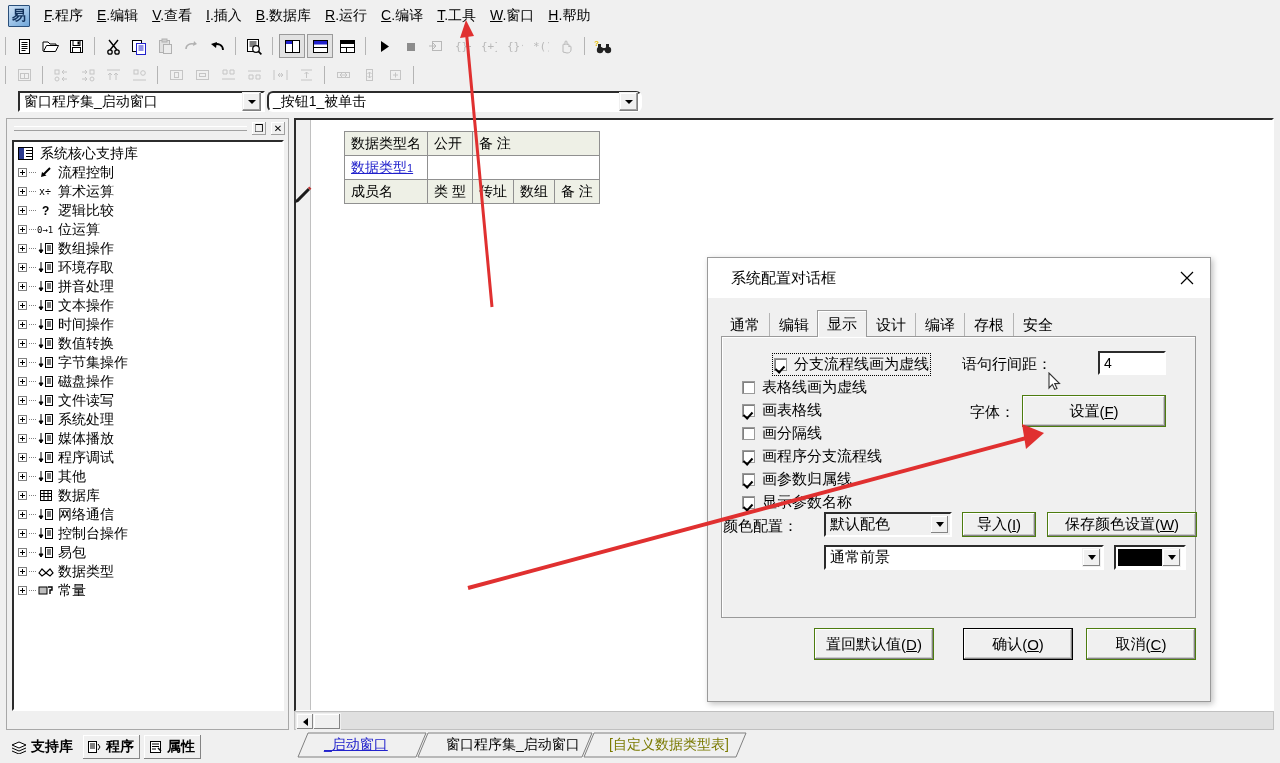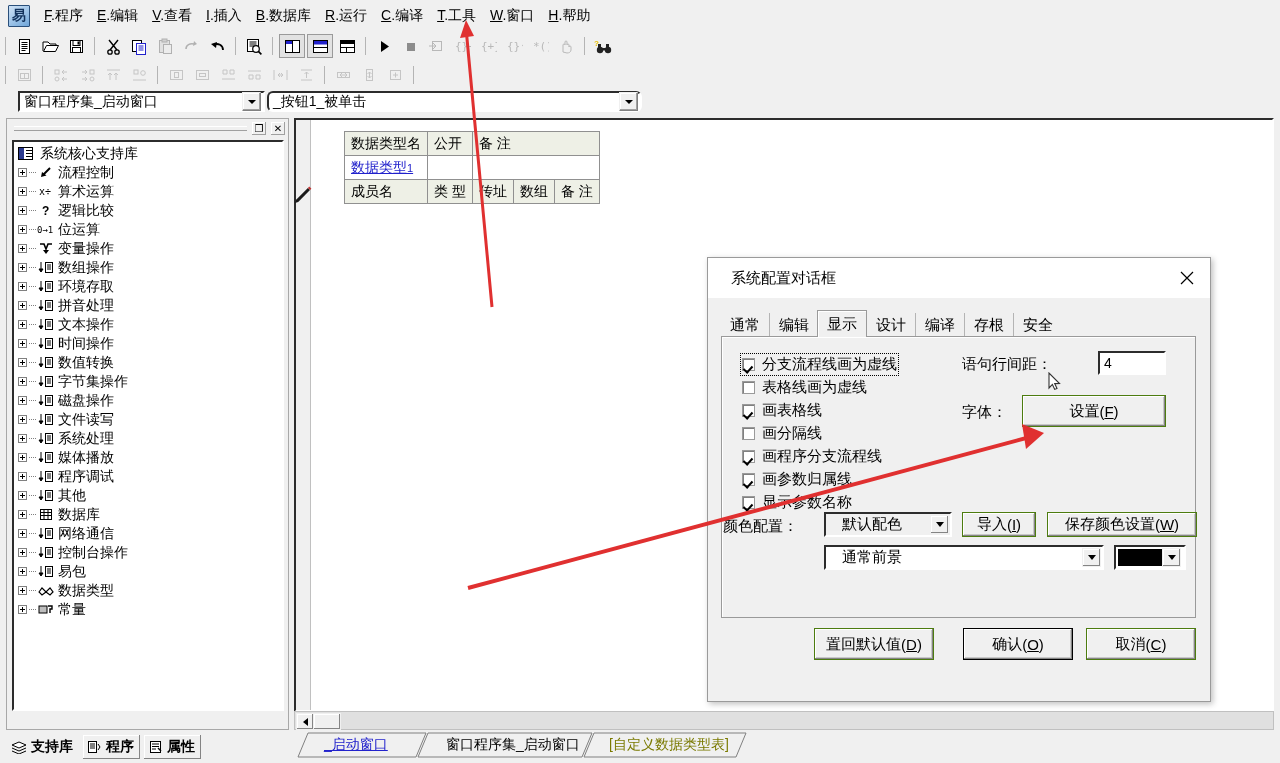--- a/index.html
+++ b/index.html
@@ -262,21 +262,21 @@
   .cbox{
     width:13px;height:13px;background:#ffffff;flex:none;margin-right:7px;
     border:1px solid #9a9a9a;box-sizing:border-box;position:relative;
     box-shadow:inset 1px 1px 0 #808080;
   }
   .cbox.on:after{
     content:"";position:absolute;left:2px;top:5px;width:4px;height:7px;
     border-right:2px solid #000;border-bottom:2px solid #000;
     transform:rotate(42deg);
   }
-  .focusrect{outline:1px dotted #000;outline-offset:1px;}
+  .focusrect{outline:1px dotted #000;outline-offset:1px;margin-left:32px;}
 
   .rlabel{position:absolute;font-size:15px;white-space:nowrap;}
   .txtfield{
     position:absolute;background:#ffffff;box-sizing:border-box;
     border:2px inset #d6d6d6;border-top-color:#808080;border-left-color:#808080;
     border-right-color:#ffffff;border-bottom-color:#ffffff;
     display:flex;align-items:center;padding-left:4px;font-size:14px;
   }
   .btn{
     position:absolute;background:#f0f0f0;box-sizing:border-box;
@@ -287,21 +287,21 @@
     cursor:default;white-space:nowrap;
   }
   .btn.default{border:1px solid #000;}
   .btn u{text-decoration:underline;}
   .dcombo{
     position:absolute;background:#ffffff;box-sizing:border-box;
     border:2px inset #d6d6d6;border-top-color:#808080;border-left-color:#808080;
     border-right-color:#ffffff;border-bottom-color:#ffffff;
     display:flex;align-items:center;font-size:15px;
   }
-  .dcombo .v{flex:1;padding-left:16px;white-space:nowrap;overflow:hidden;}
+  .dcombo .v{flex:1;padding-left:4px;white-space:nowrap;overflow:hidden;}
   .dcombo.grey{background:#f0f0f0;}
   .dbtn{
     width:17px;height:17px;margin-right:1px;flex:none;background:#f0f0f0;
     border:1px solid #f0f0f0;
     box-shadow:inset -1px -1px 0 #848484, inset 1px 1px 0 #ffffff;
     display:flex;align-items:center;justify-content:center;
   }
   .dbtn:after{
     content:"";width:0;height:0;border-left:4px solid transparent;
     border-right:4px solid transparent;border-top:5px solid #000;
@@ -620,31 +620,20 @@
           </div>
           <div class="tnode">
             <span class="tplus"></span>
             <span class="tdots"></span>
             <span class="ticon">
               <svg width="18" height="13" viewBox="0 0 18 13">
                 <text x="0" y="10" font-size="9" font-family="monospace">0→1</text>
               </svg>
             </span>
             <span class="tlabel">位运算</span>
-          </div>
-          <div class="tnode">
-            <span class="tplus"></span>
-            <span class="tdots"></span>
-            <span class="ticon">
-              <svg width="14" height="13" viewBox="0 0 14 13">
-                <path d="M1 2h4l2 5 2-5h4" stroke="#000" stroke-width="1.6" fill="none"></path>
-                <path d="M4 8l3 4 3-4z" fill="#000"></path>
-              </svg>
-            </span>
-            <span class="tlabel">变量操作</span>
           </div>
           <div class="tnode">
             <span class="tplus"></span>
             <span class="tdots"></span>
             <span class="ticon">
               <svg width="16" height="13" viewBox="0 0 16 13">
                 <path d="M3 1v8M3 11L1 8h4z" stroke="#000" fill="#000" stroke-width="1"></path>
                 <rect x="7.5" y="1.5" width="7" height="10" fill="#fff" stroke="#000"></rect>
                 <path d="M9 4h4M9 6h4M9 8h4" stroke="#000"></path>
               </svg>
@@ -1020,21 +1009,21 @@
         <div class="cbrow" style="top:156px;">
           <span class="cbox on"></span>
           <span>显示参数名称</span>
         </div>
 
         <div class="rlabel" style="left:240px;top:18px;">语句行间距：</div>
         <div class="txtfield" style="left:376px;top:14px;width:68px;height:24px;">
           <span>4</span>
         </div>
 
-        <div class="rlabel" style="left:240px;top:66px;">字体：</div>
+        <div class="rlabel" style="left:248px;top:66px;">字体：</div>
         <div class="btn" style="left:300px;top:58px;width:144px;height:32px;">
           <span>设置</span>
             <span>(</span>
             <u>F</u>
             <span>)</span>
         </div>
 
         <div class="rlabel" style="left:1px;top:180px;">颜色配置：</div>
         <div class="dcombo grey" style="left:102px;top:175px;width:128px;height:25px;">
           <div class="v">默认配色</div>

